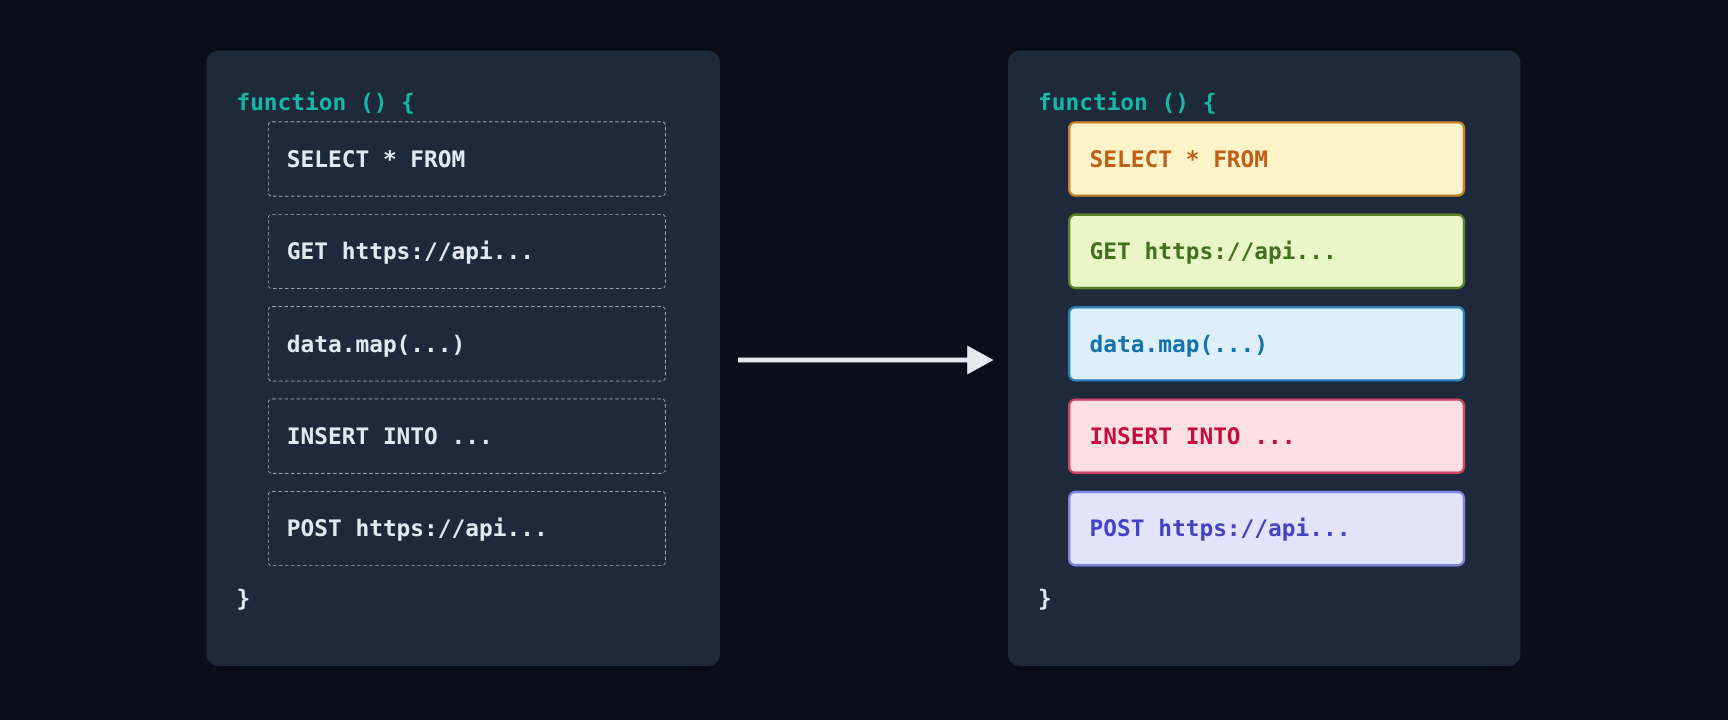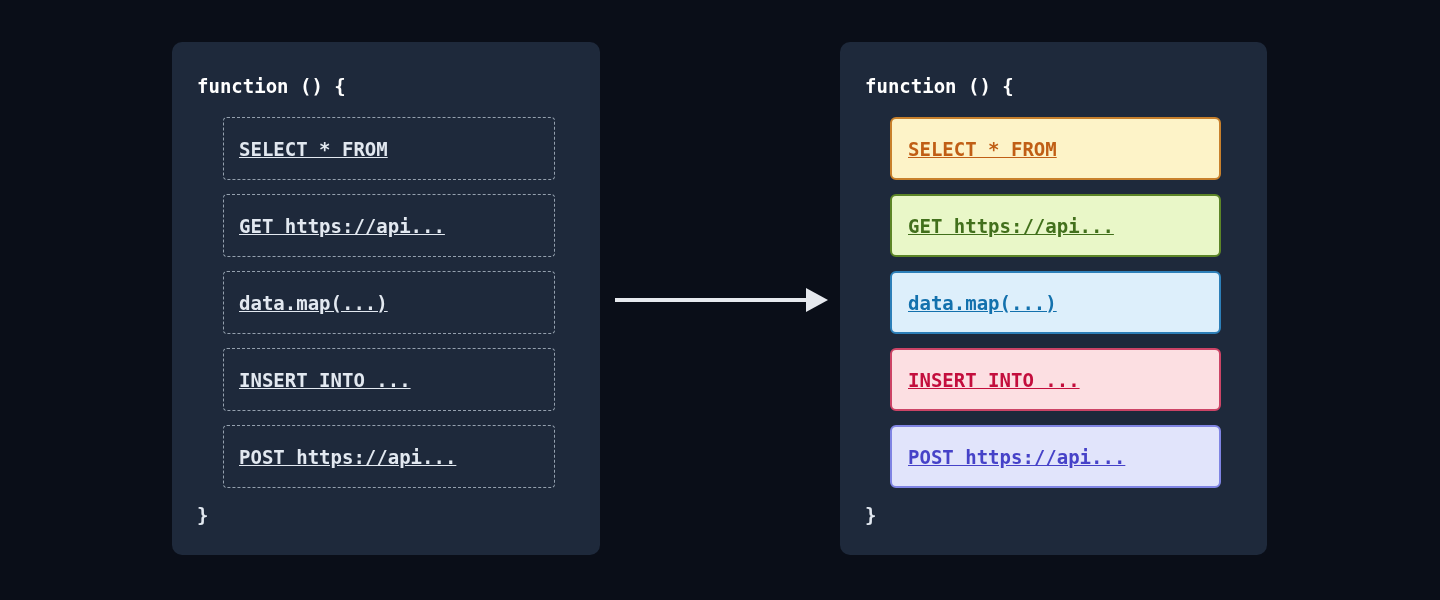--- a/index.html
+++ b/index.html
@@ -22,25 +22,25 @@
     height: 513px;
     background: #1e293b;
     border-radius: 10px;
     box-sizing: border-box;
     padding-top: 31px;
   }
   .panel.left  { left: 172px; width: 428px; }
   .panel.right { left: 840px; width: 427px; }
 
   .panel-title {
-    margin: 0 0 18px 25px;
+    margin: 0 0 2px 25px;
     font-size: 19px;
     font-weight: 700;
     line-height: 26px;
-    color: #ffffff;
+    color: #14b8a6;
     white-space: pre;
   }
   .panel-footer {
     margin: 5px 0 0 25px;
     font-size: 19px;
     font-weight: 700;
     line-height: 26px;
     color: #e2e8f0;
   }
 
@@ -49,21 +49,20 @@
 
   .code-block {
     box-sizing: border-box;
     height: 63px;
     margin-bottom: 14px;
     display: flex;
     align-items: center;
     font-size: 19px;
     font-weight: 700;
     white-space: pre;
-    text-decoration: underline;
   }
   .code-block.dashed {
     border: 1.5px dashed #94a0ae;
     border-radius: 4px;
     color: #e2e8f0;
     background: transparent;
     padding: 0 15px;
   }
   .code-block.solid {
     border: 2px solid;

